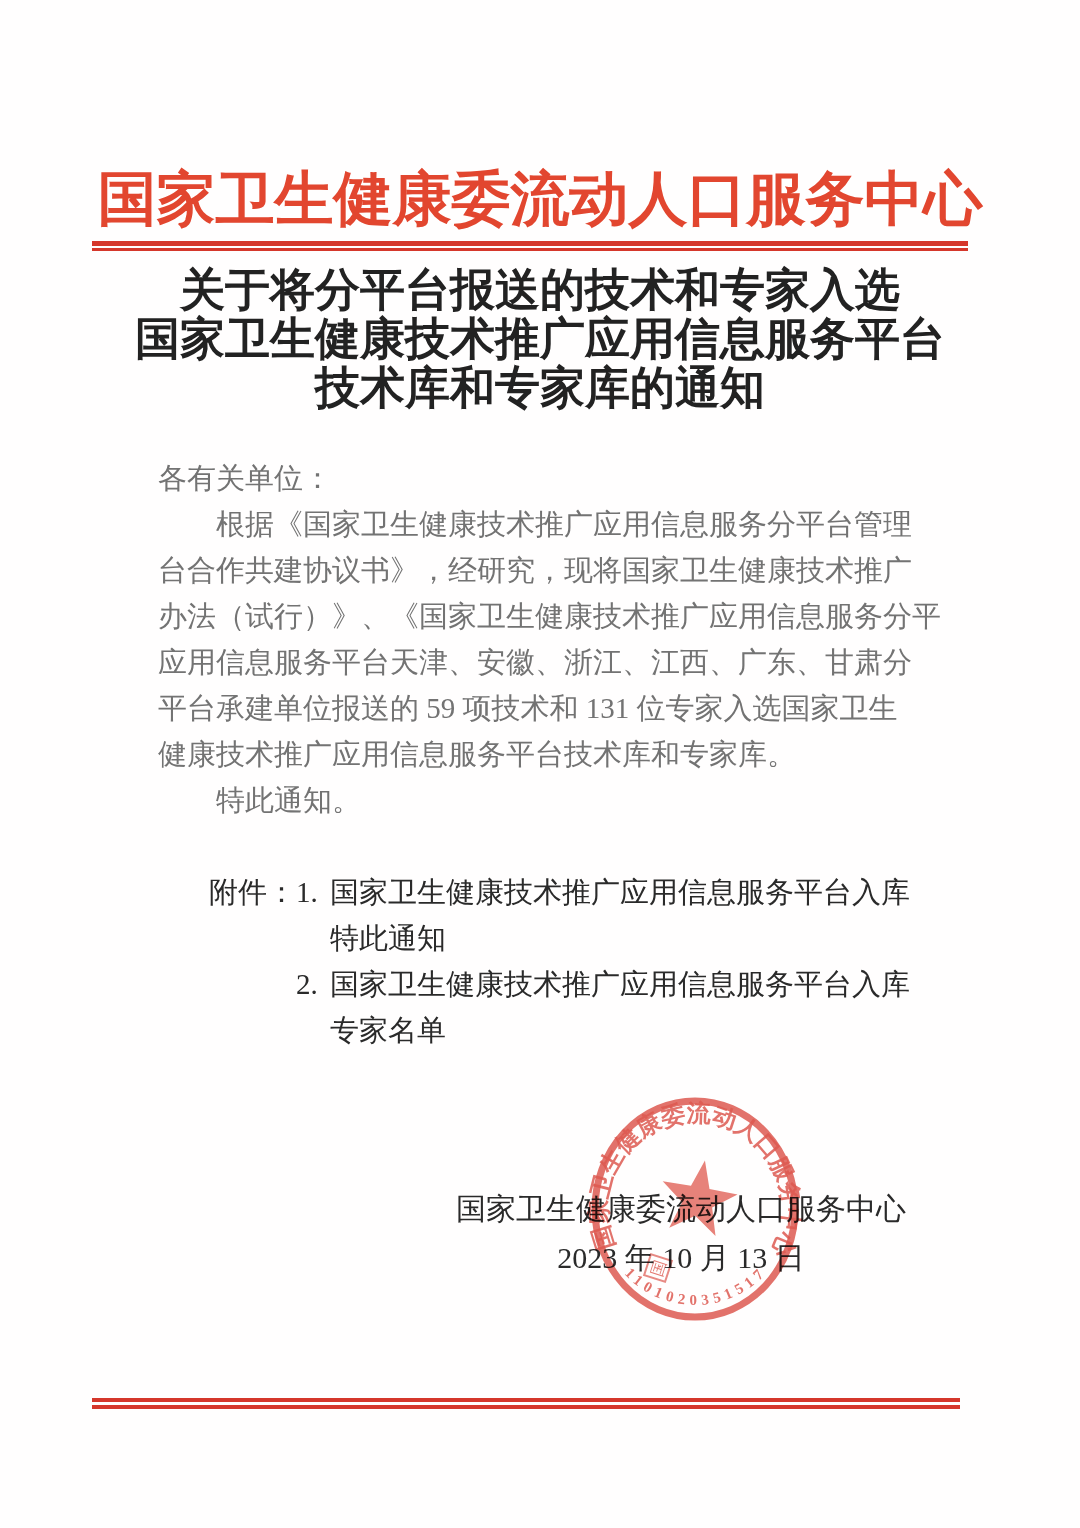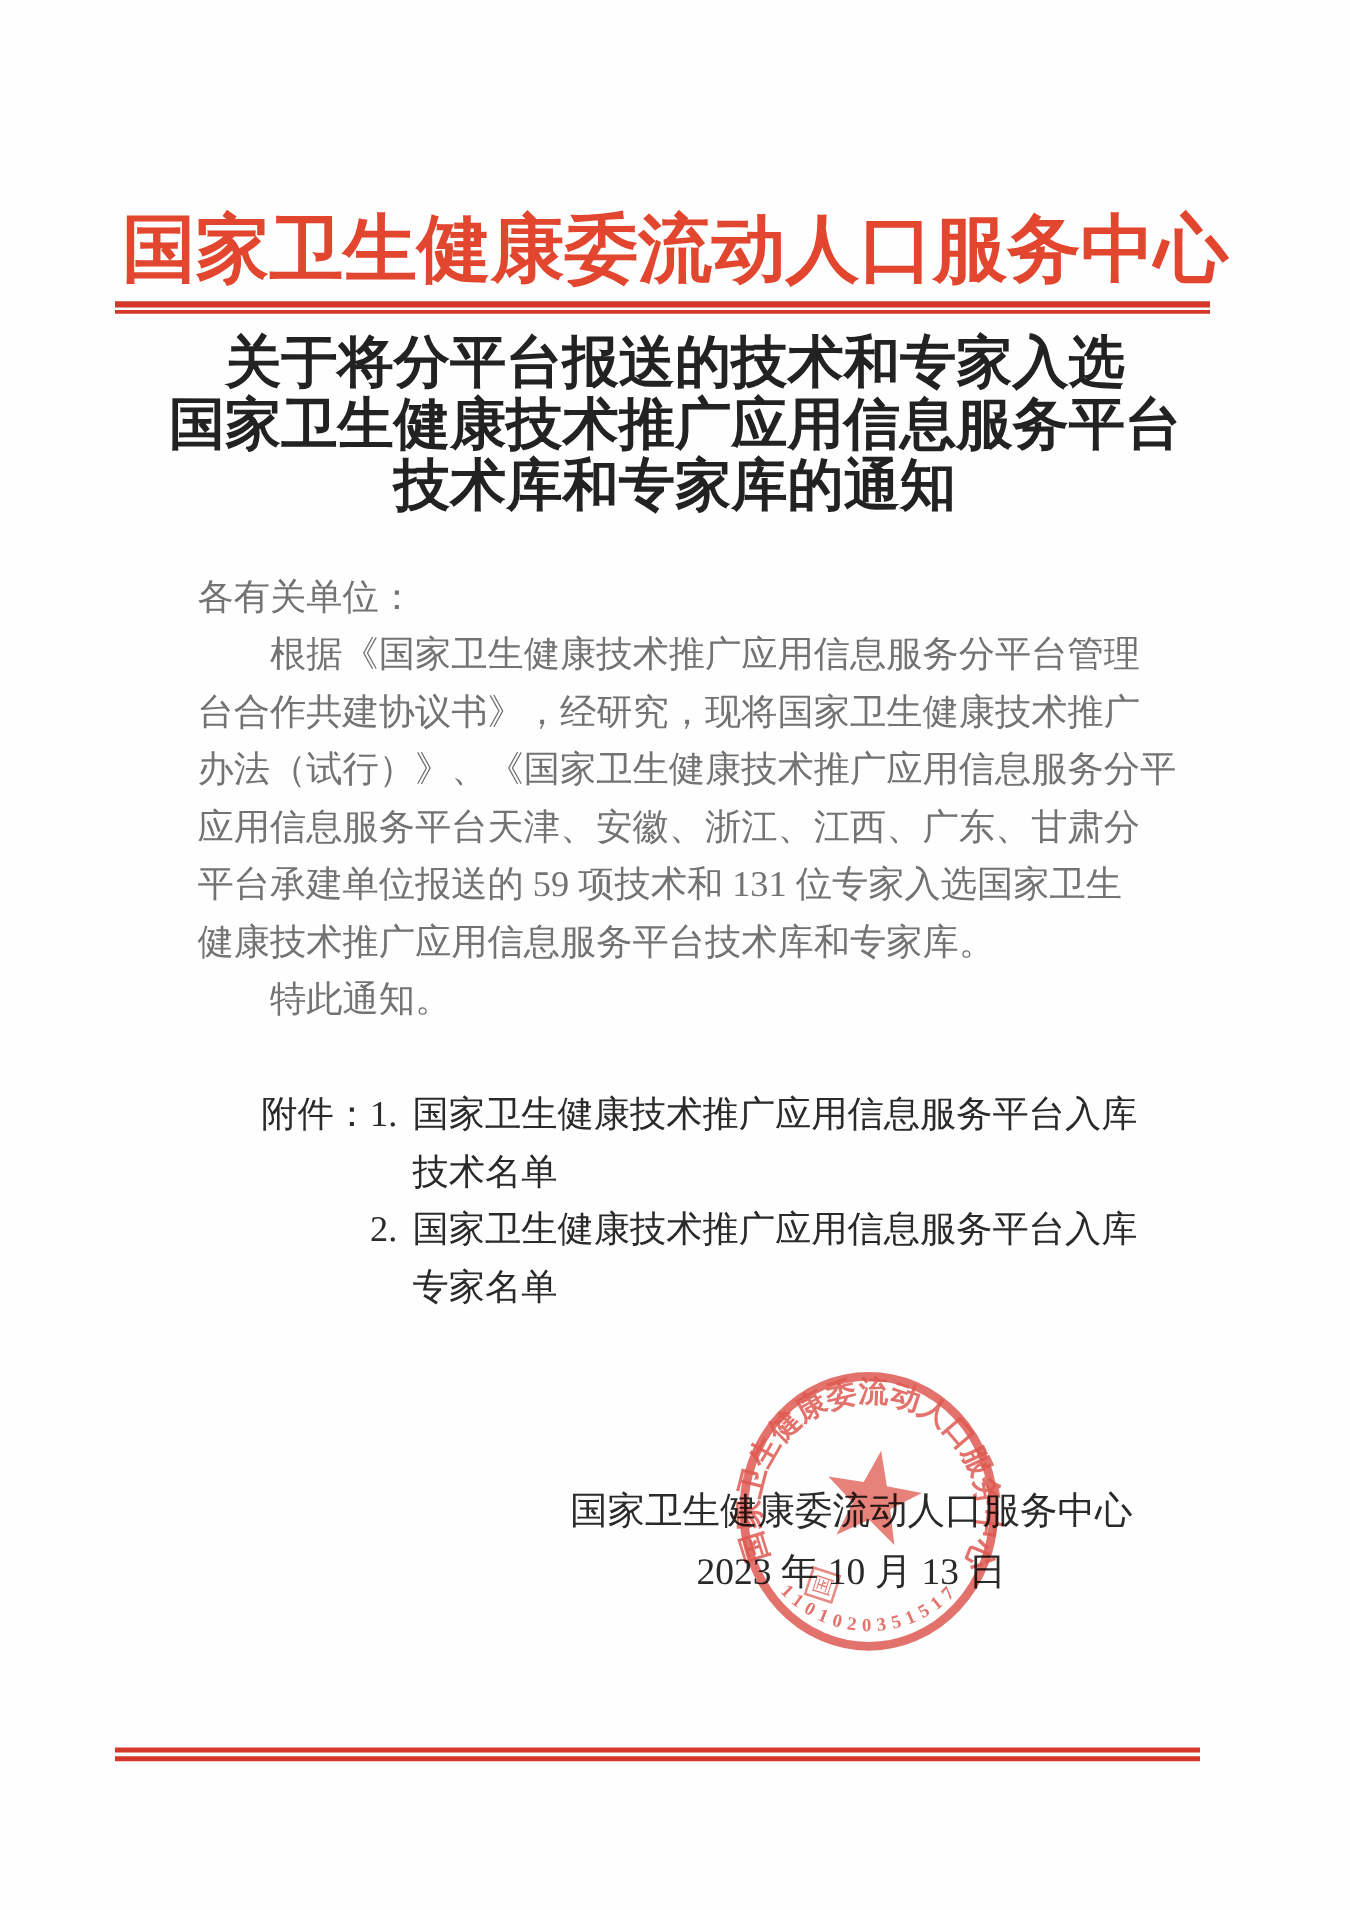--- a/index.html
+++ b/index.html
@@ -134,21 +134,21 @@
   </section>
 
   <section class="attachments">
     <div class="att-row">
       <span class="att-label">附件：</span>
       <div class="att-items">
         <div class="att-item">
           <span class="att-num">1.</span>
           <div class="att-body">
             <span>国家卫生健康技术推广应用信息服务平台入库</span><br>
-            <span>技术名单</span>
+            <span>特此通知</span>
           </div>
         </div>
         <div class="att-item">
           <span class="att-num">2.</span>
           <div class="att-body">
             <span>国家卫生健康技术推广应用信息服务平台入库</span><br>
             <span>专家名单</span>
           </div>
         </div>
       </div>

